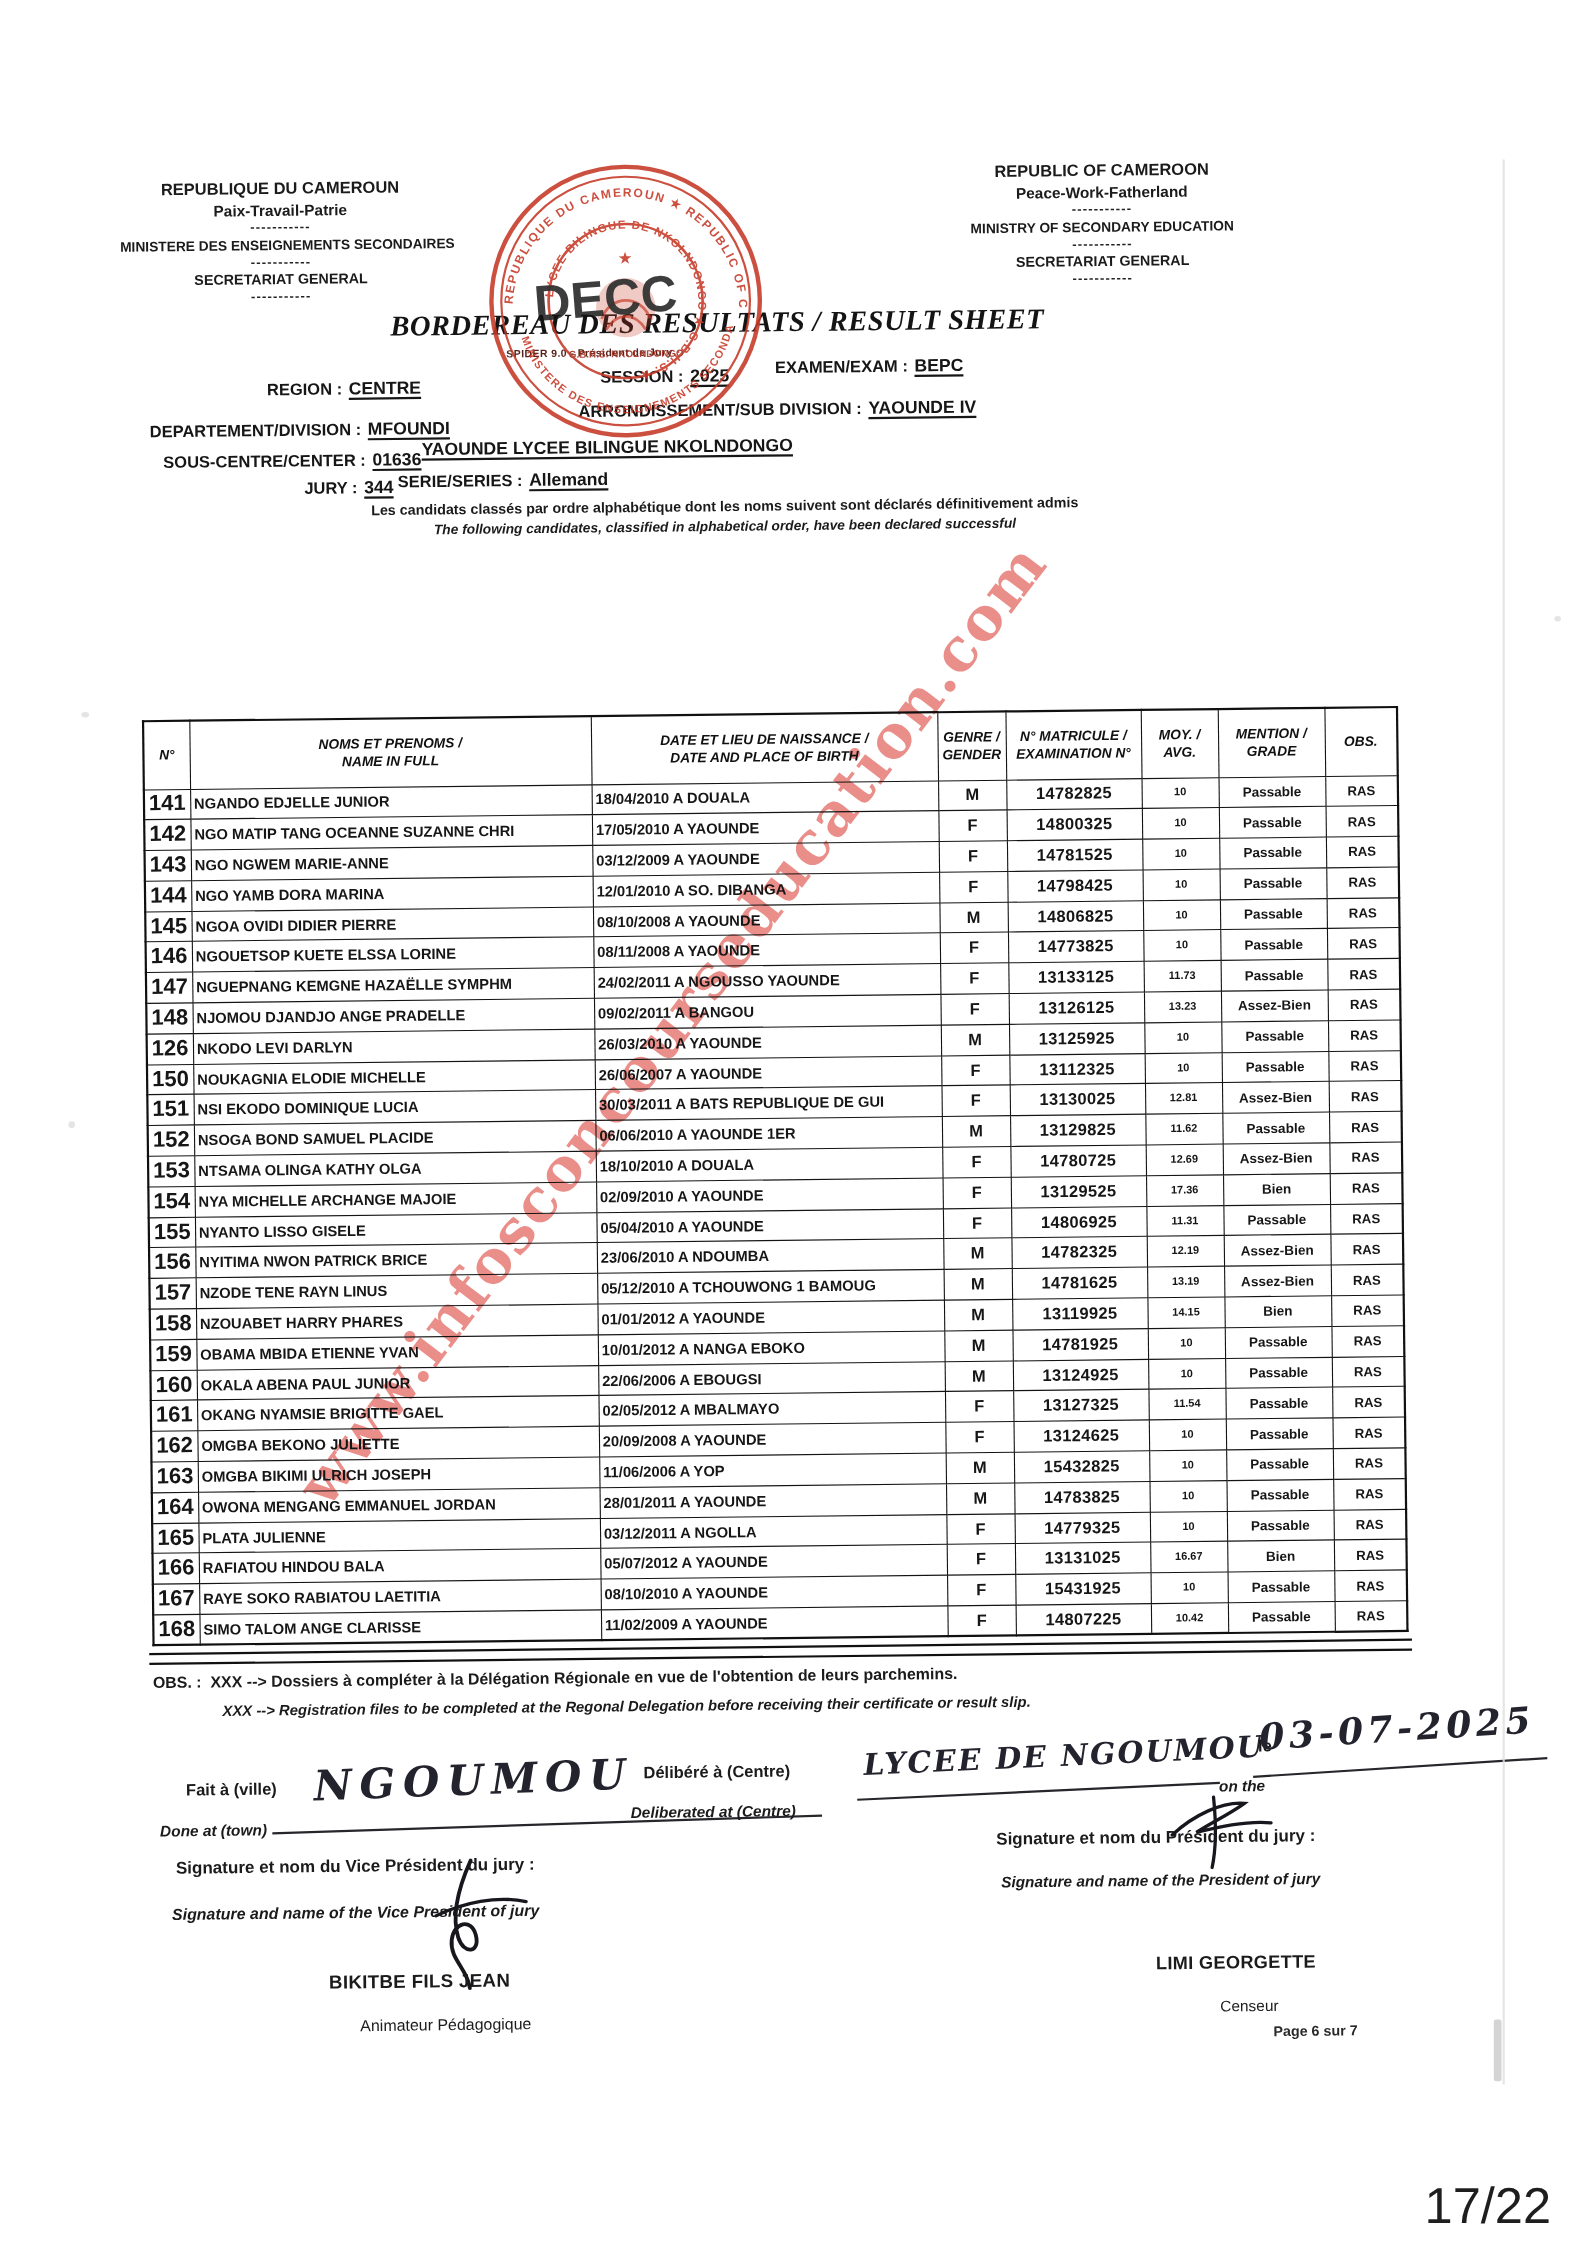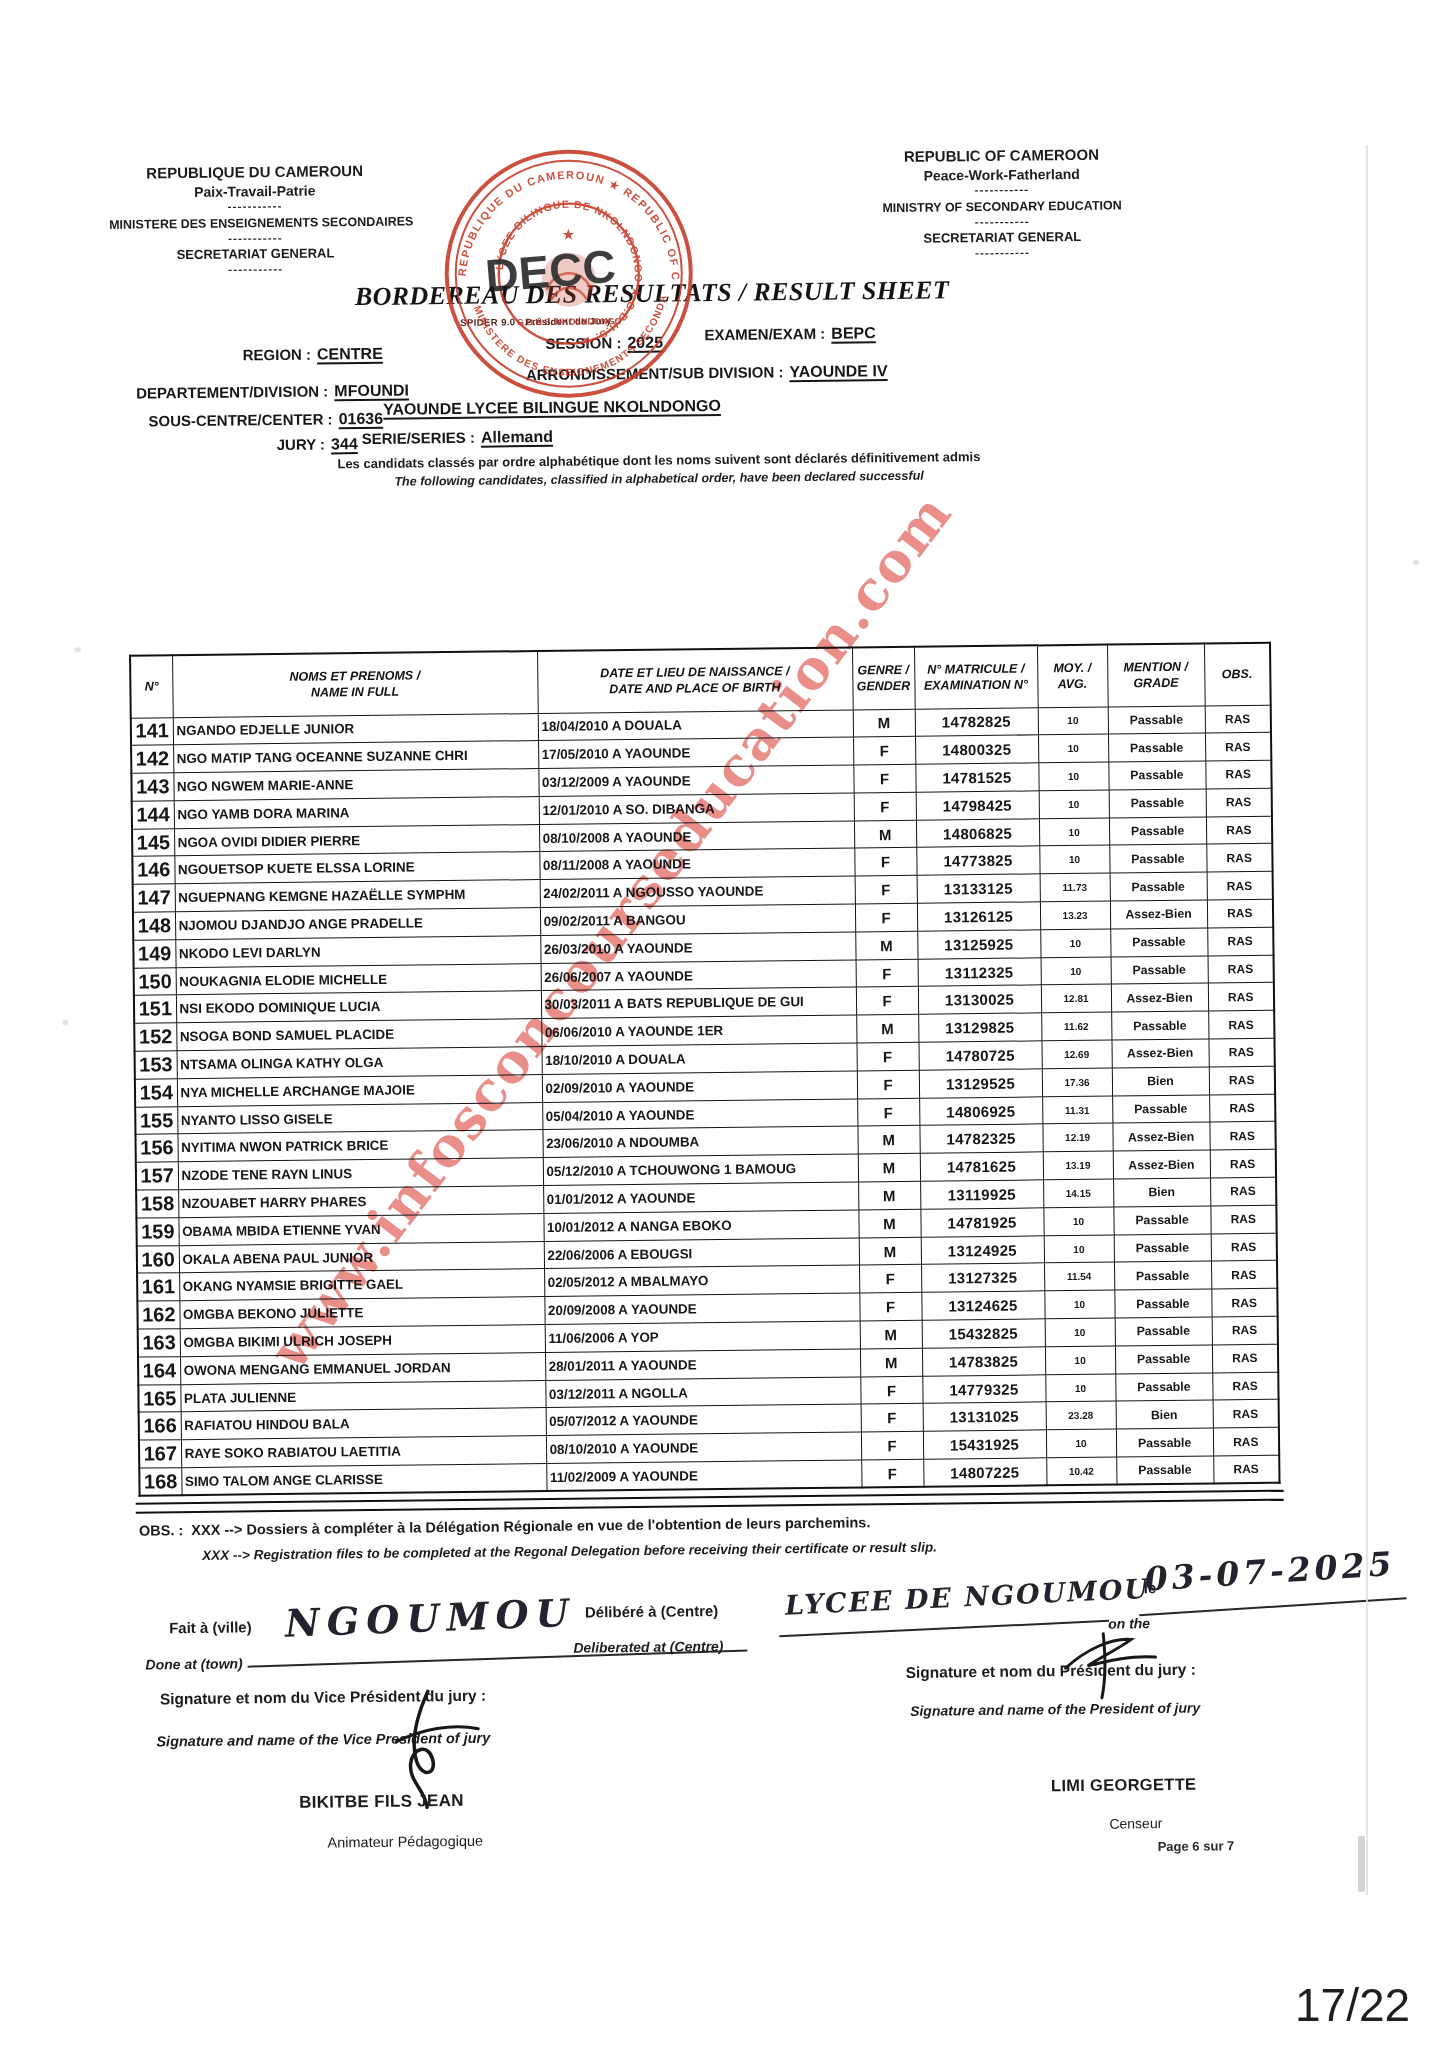--- a/index.html
+++ b/index.html
@@ -235,21 +235,21 @@
             <td class="c0">148</td>
             <td class="c1">NJOMOU DJANDJO ANGE PRADELLE</td>
             <td class="c2">09/02/2011 A BANGOU</td>
             <td class="c3">F</td>
             <td class="c4">13126125</td>
             <td class="c5">13.23</td>
             <td class="c6">Assez-Bien</td>
             <td class="c7">RAS</td>
           </tr>
           <tr>
-            <td class="c0">149</td>
+            <td class="c0">126</td>
             <td class="c1">NKODO LEVI DARLYN</td>
             <td class="c2">26/03/2010 A YAOUNDE</td>
             <td class="c3">M</td>
             <td class="c4">13125925</td>
             <td class="c5">10</td>
             <td class="c6">Passable</td>
             <td class="c7">RAS</td>
           </tr>
           <tr>
             <td class="c0">150</td>
@@ -410,21 +410,21 @@
             <td class="c5">10</td>
             <td class="c6">Passable</td>
             <td class="c7">RAS</td>
           </tr>
           <tr>
             <td class="c0">166</td>
             <td class="c1">RAFIATOU HINDOU BALA</td>
             <td class="c2">05/07/2012 A YAOUNDE</td>
             <td class="c3">F</td>
             <td class="c4">13131025</td>
-            <td class="c5">23.28</td>
+            <td class="c5">16.67</td>
             <td class="c6">Bien</td>
             <td class="c7">RAS</td>
           </tr>
           <tr>
             <td class="c0">167</td>
             <td class="c1">RAYE SOKO RABIATOU LAETITIA</td>
             <td class="c2">08/10/2010 A YAOUNDE</td>
             <td class="c3">F</td>
             <td class="c4">15431925</td>
             <td class="c5">10</td>

